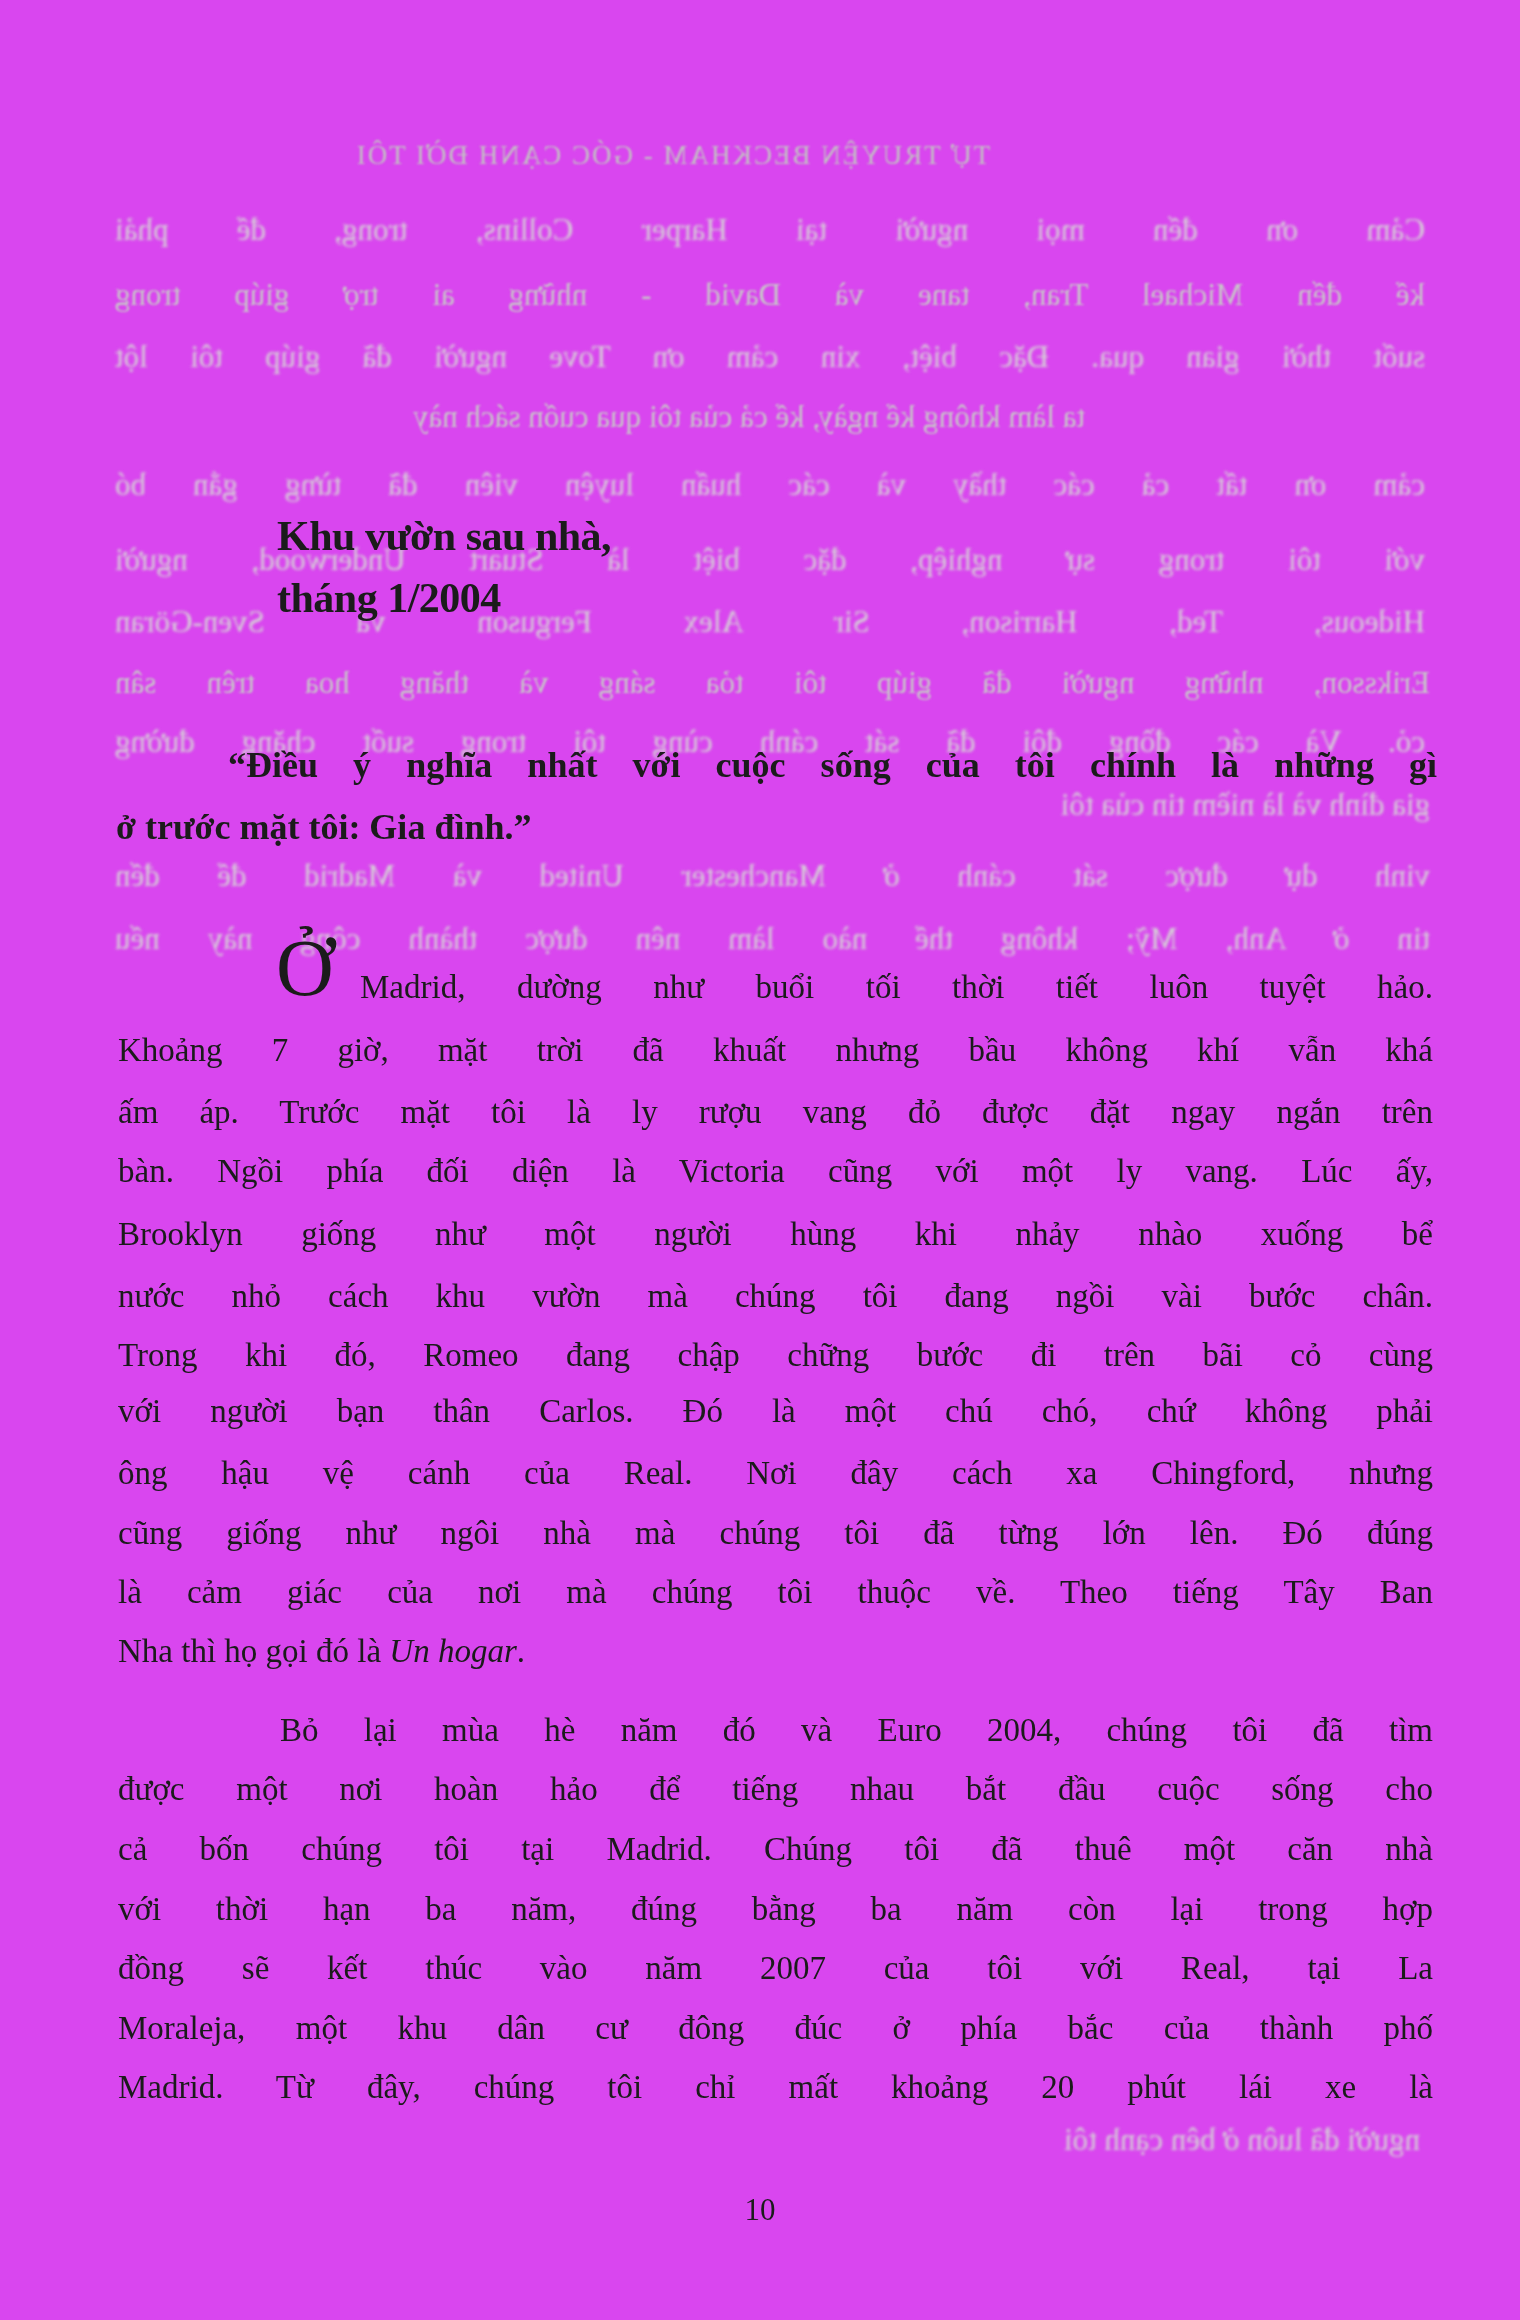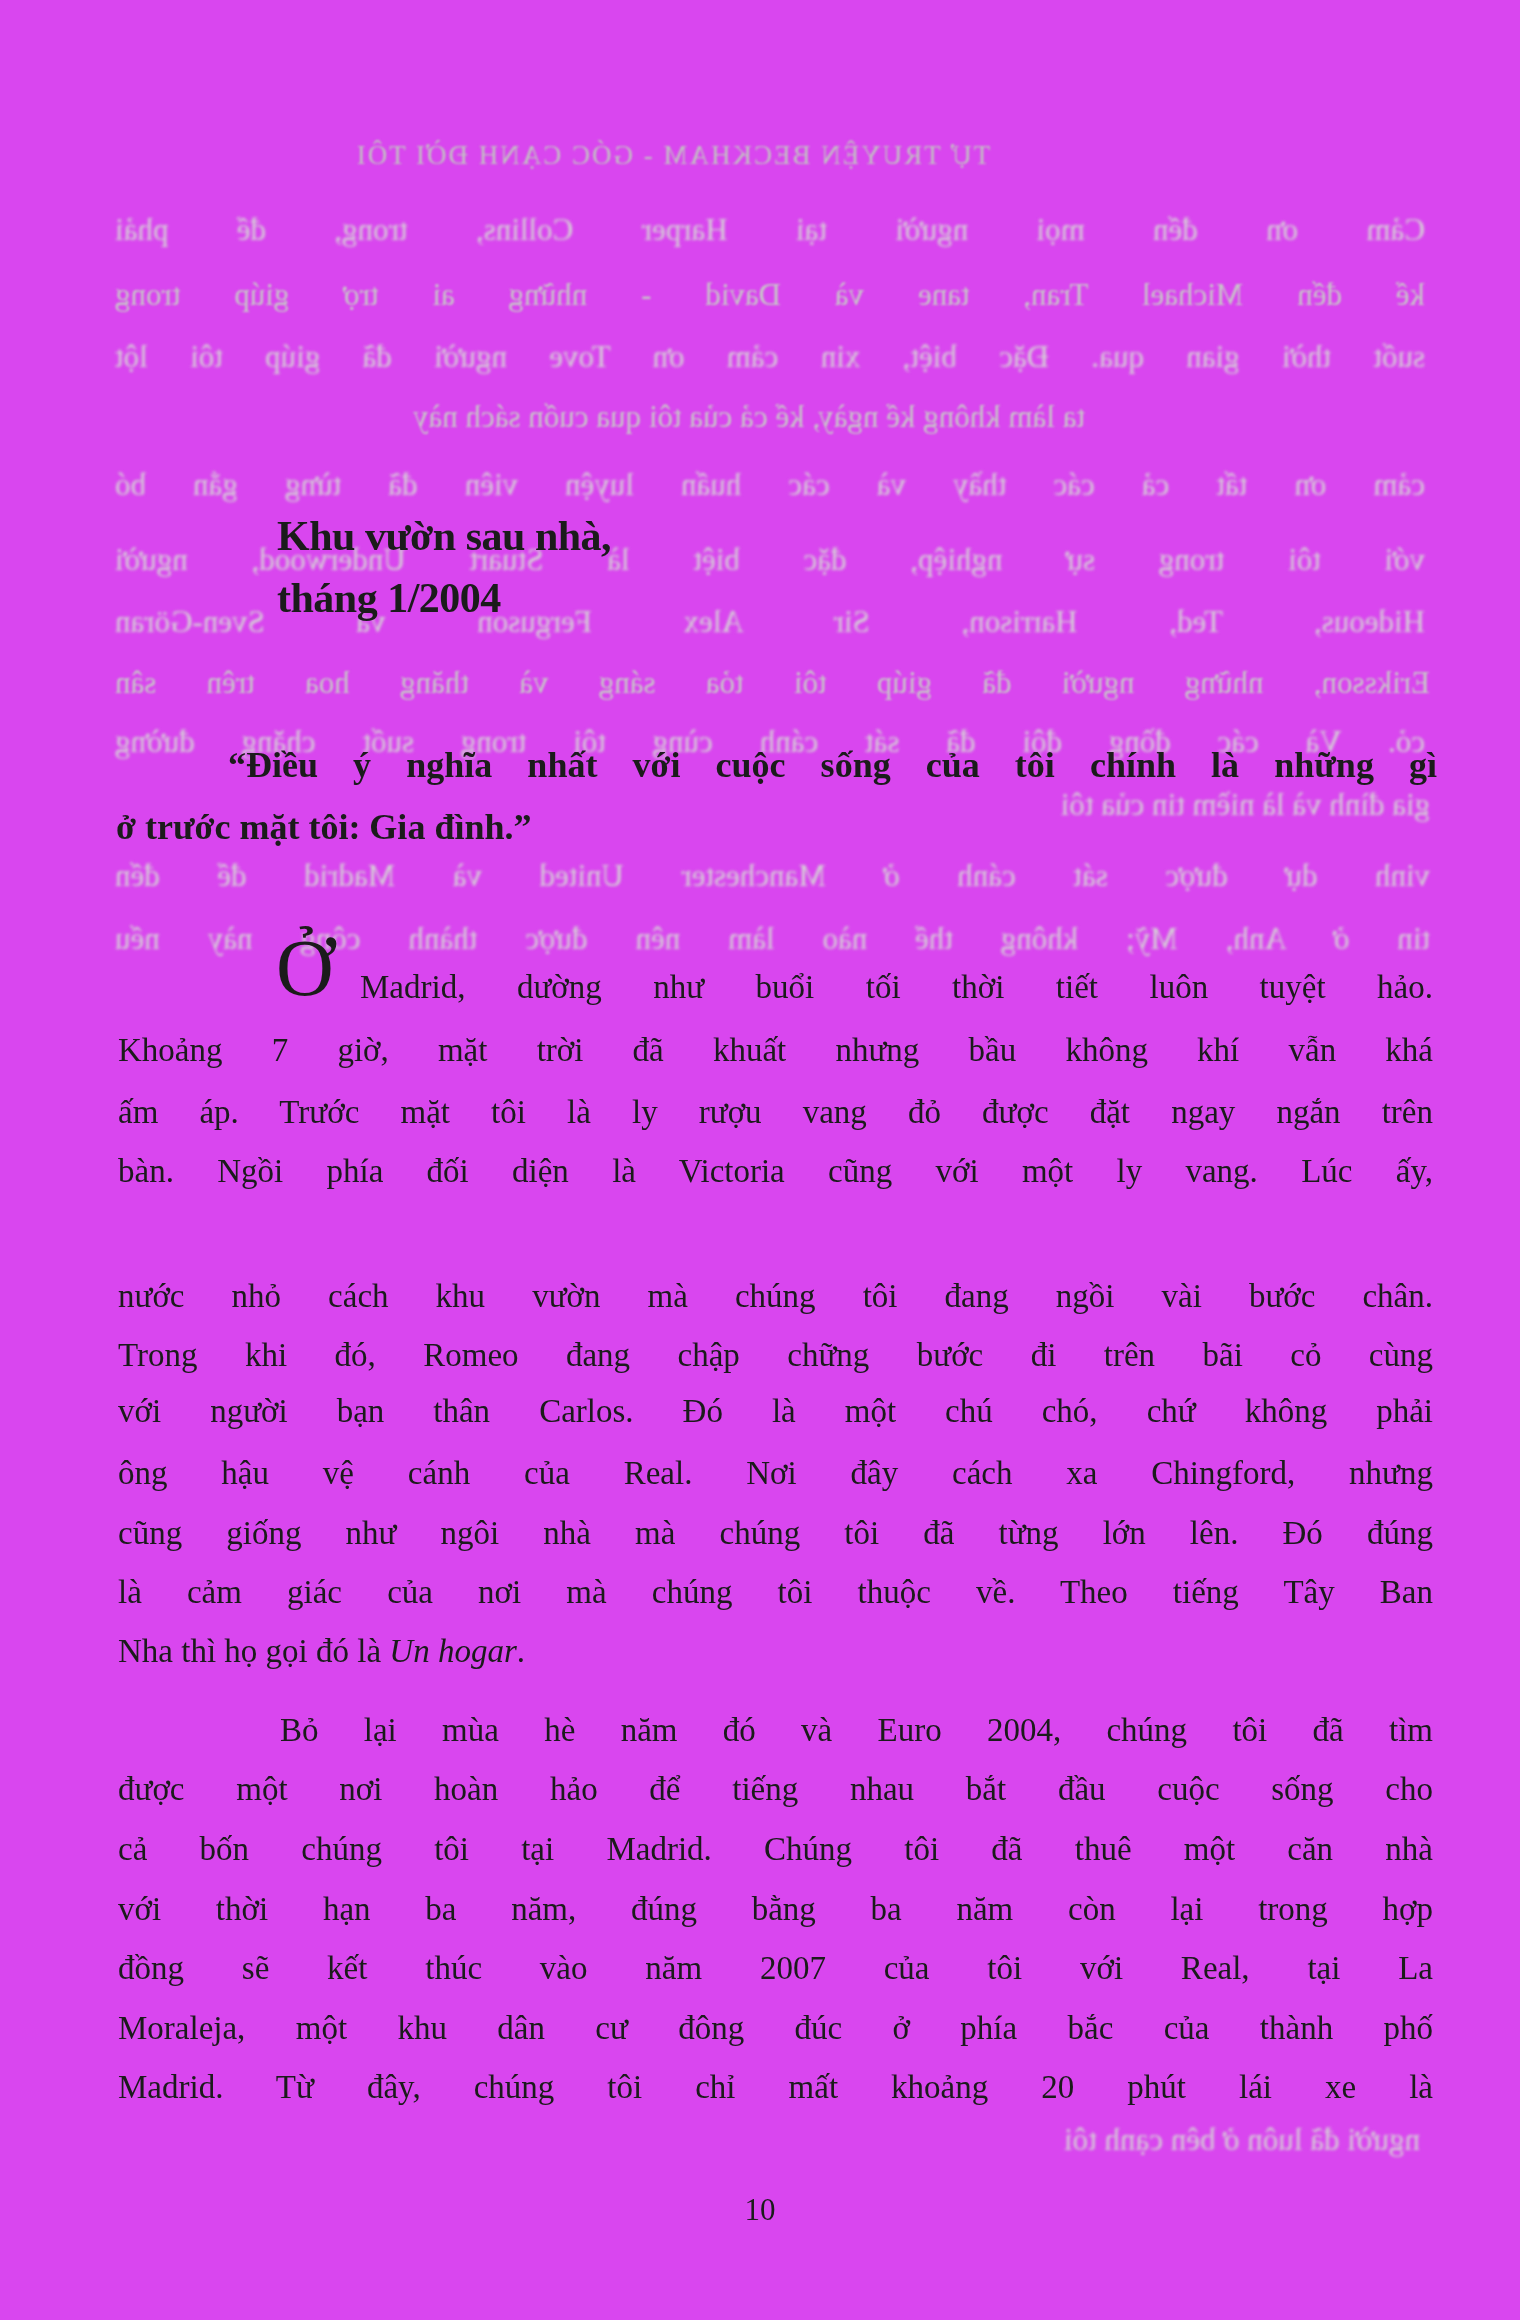--- a/index.html
+++ b/index.html
@@ -107,20 +107,21 @@
 
   <div class="quote-line justified" style="top:735px;left:228px;width:1209px;">“Điều ý nghĩa nhất với cuộc sống của tôi chính là những gì</div>
   <div class="quote-line" style="top:797px;left:116px;">ở trước mặt tôi: Gia đình.”</div>
 
   <div class="drop-cap">Ở</div>
 
   <div class="body-line justified" style="top:958px;left:360px;width:1073px;">Madrid, dường như buổi tối thời tiết luôn tuyệt hảo.</div>
   <div class="body-line justified" style="top:1021px;">Khoảng 7 giờ, mặt trời đã khuất nhưng bầu không khí vẫn khá</div>
   <div class="body-line justified" style="top:1142px;">bàn. Ngồi phía đối diện là Victoria cũng với một ly vang. Lúc ấy,</div>
   <div class="body-line justified" style="top:1083px;">ấm áp. Trước mặt tôi là ly rượu vang đỏ được đặt ngay ngắn trên</div>
+  <div class="body-line justified" style="top:1205px;">Brooklyn giống như một người hùng khi nhảy nhào xuống bể</div>
   <div class="body-line justified" style="top:1267px;">nước nhỏ cách khu vườn mà chúng tôi đang ngồi vài bước chân.</div>
   <div class="body-line justified" style="top:1326px;">Trong khi đó, Romeo đang chập chững bước đi trên bãi cỏ cùng</div>
   <div class="body-line justified" style="top:1382px;">với người bạn thân Carlos. Đó là một chú chó, chứ không phải</div>
   <div class="body-line justified" style="top:1444px;">ông hậu vệ cánh của Real. Nơi đây cách xa Chingford, nhưng</div>
   <div class="body-line justified" style="top:1504px;">cũng giống như ngôi nhà mà chúng tôi đã từng lớn lên. Đó đúng</div>
   <div class="body-line justified" style="top:1563px;">là cảm giác của nơi mà chúng tôi thuộc về. Theo tiếng Tây Ban</div>
   <div class="body-line" style="top:1622px;">
     <span>Nha thì họ gọi đó là </span><span class="italic">Un hogar</span><span>.</span>
   </div>
 

